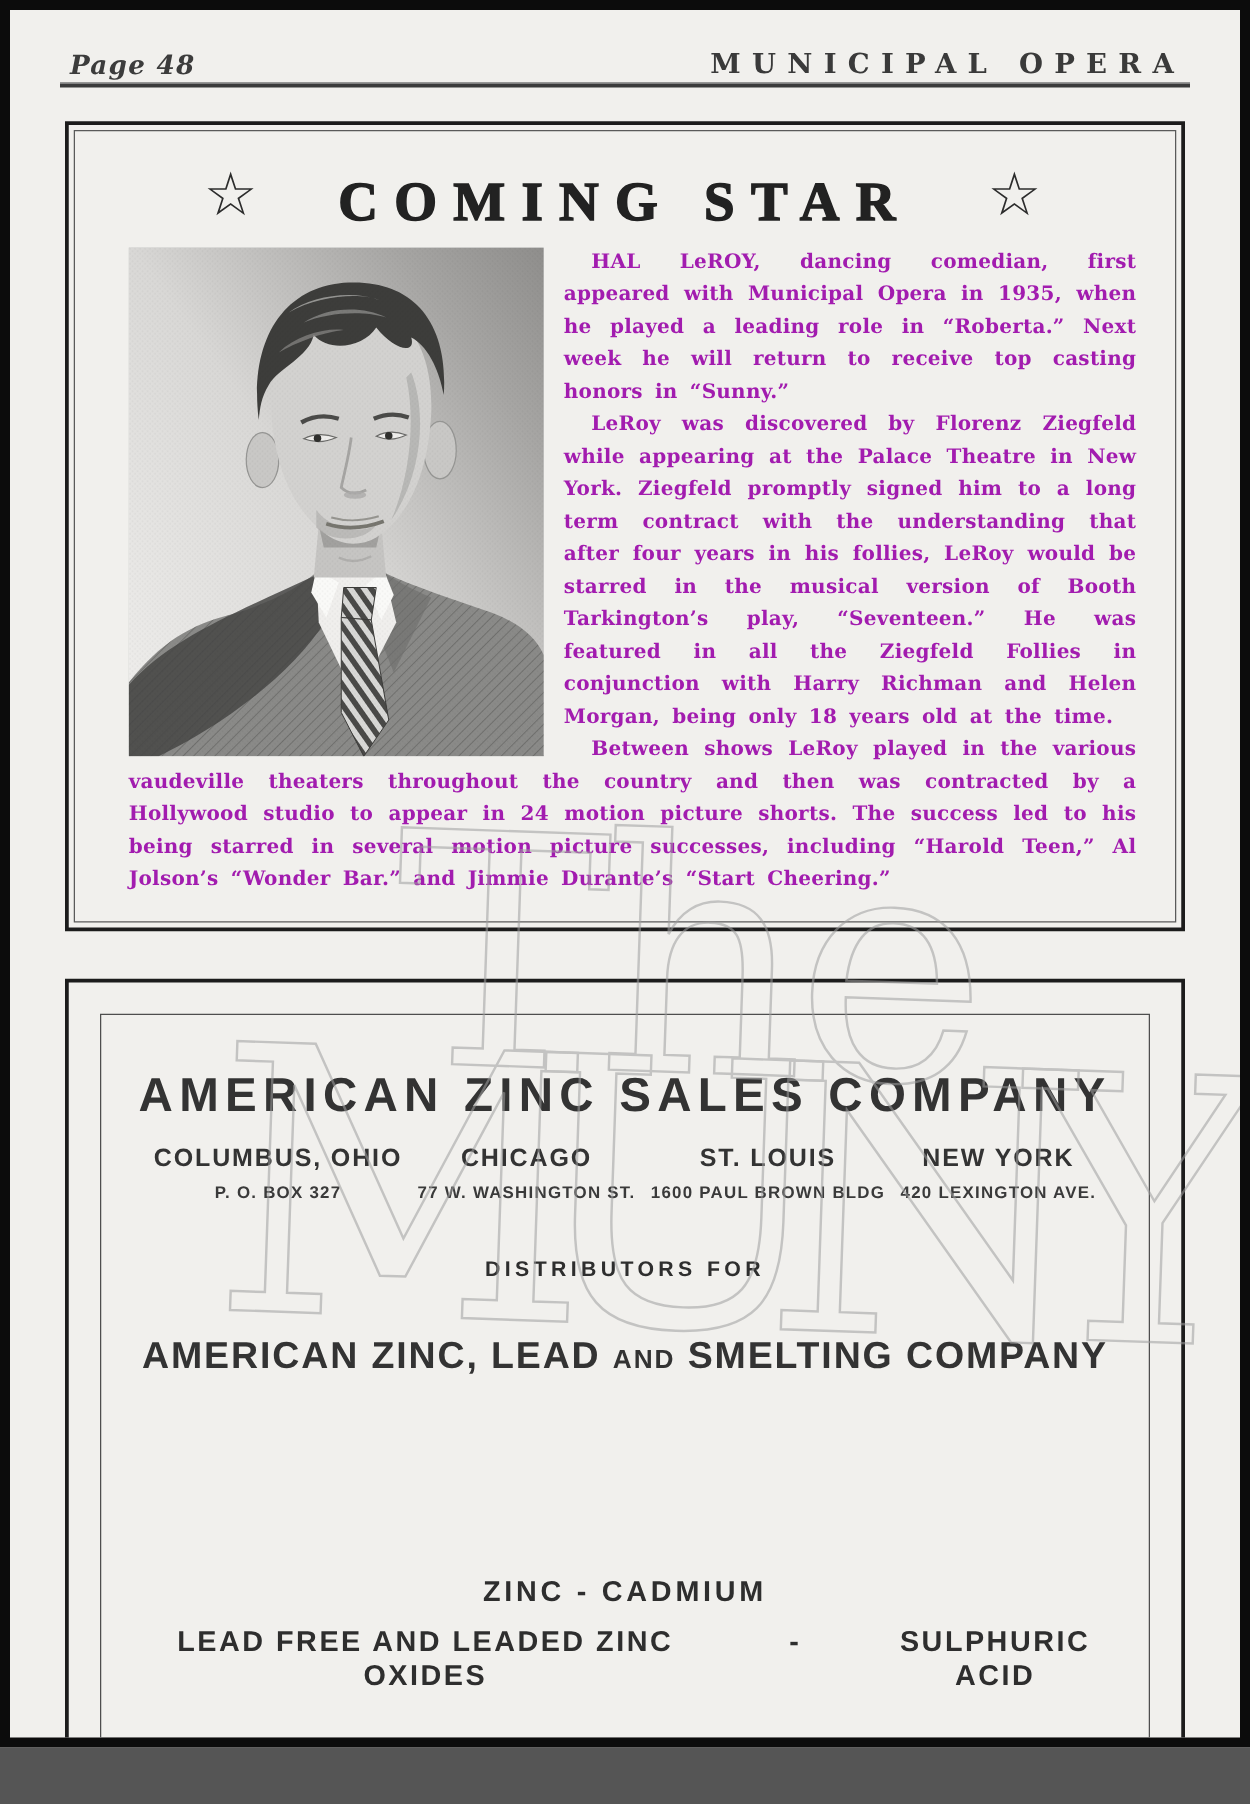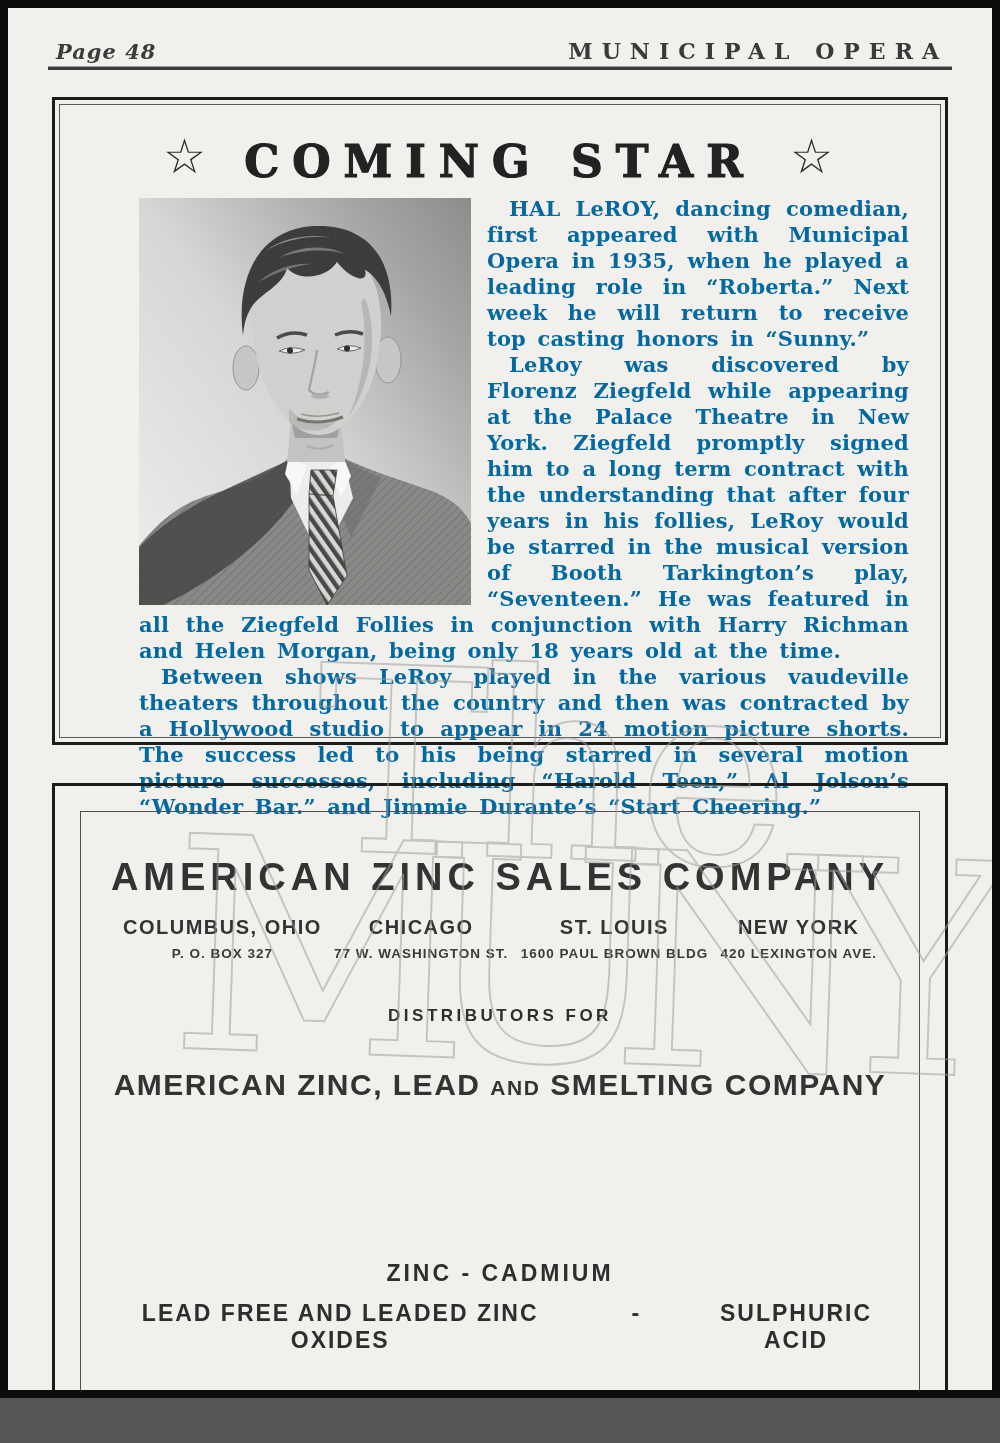--- a/index.html
+++ b/index.html
@@ -34,34 +34,34 @@
   .box1{top:89px;height:648px;}
   .box1-inner{position:absolute;inset:4px;border:1px solid #5a5a5a;}
   .box2{top:775px;height:636px;}
   .box2-inner{position:absolute;inset:25px;border:1px solid #4e4e4e;}
   
   .cs-title{
     margin:0;position:absolute;left:0;right:0;top:36px;
     text-align:center;
     font-size:44px;font-weight:bold;color:#222;
     letter-spacing:13px;
+    font-family:Liberation Serif, serif;
     -webkit-text-stroke:1.2px #222;
   }
   .star{
     position:absolute;top:32px;
     font-size:48px;line-height:1;color:#2c2c2c;font-weight:normal;
   }
   .star-left{left:108px;}
   .star-right{right:112px;}
   .article{
     position:absolute;left:48px;right:36px;top:96px;
-    font-size:21px;line-height:26px;color:#0369a1;
+    font-size:16px;line-height:26px;color:#a21caf;
     text-align:justify;word-spacing:4px;letter-spacing:0.2px;
     font-weight:bold;
-    margin-left:36px;
   }
   .article p{margin:0;text-indent:22px;}
   .photo{
     float:left;width:332px;height:407px;
     margin:2px 16px 4px 0;
     background:#ccc;
   }
   .photo svg{display:block;width:100%;height:100%;}
   
   .ad{font-family:"Liberation Sans", sans-serif;color:#2e2e2e;}

